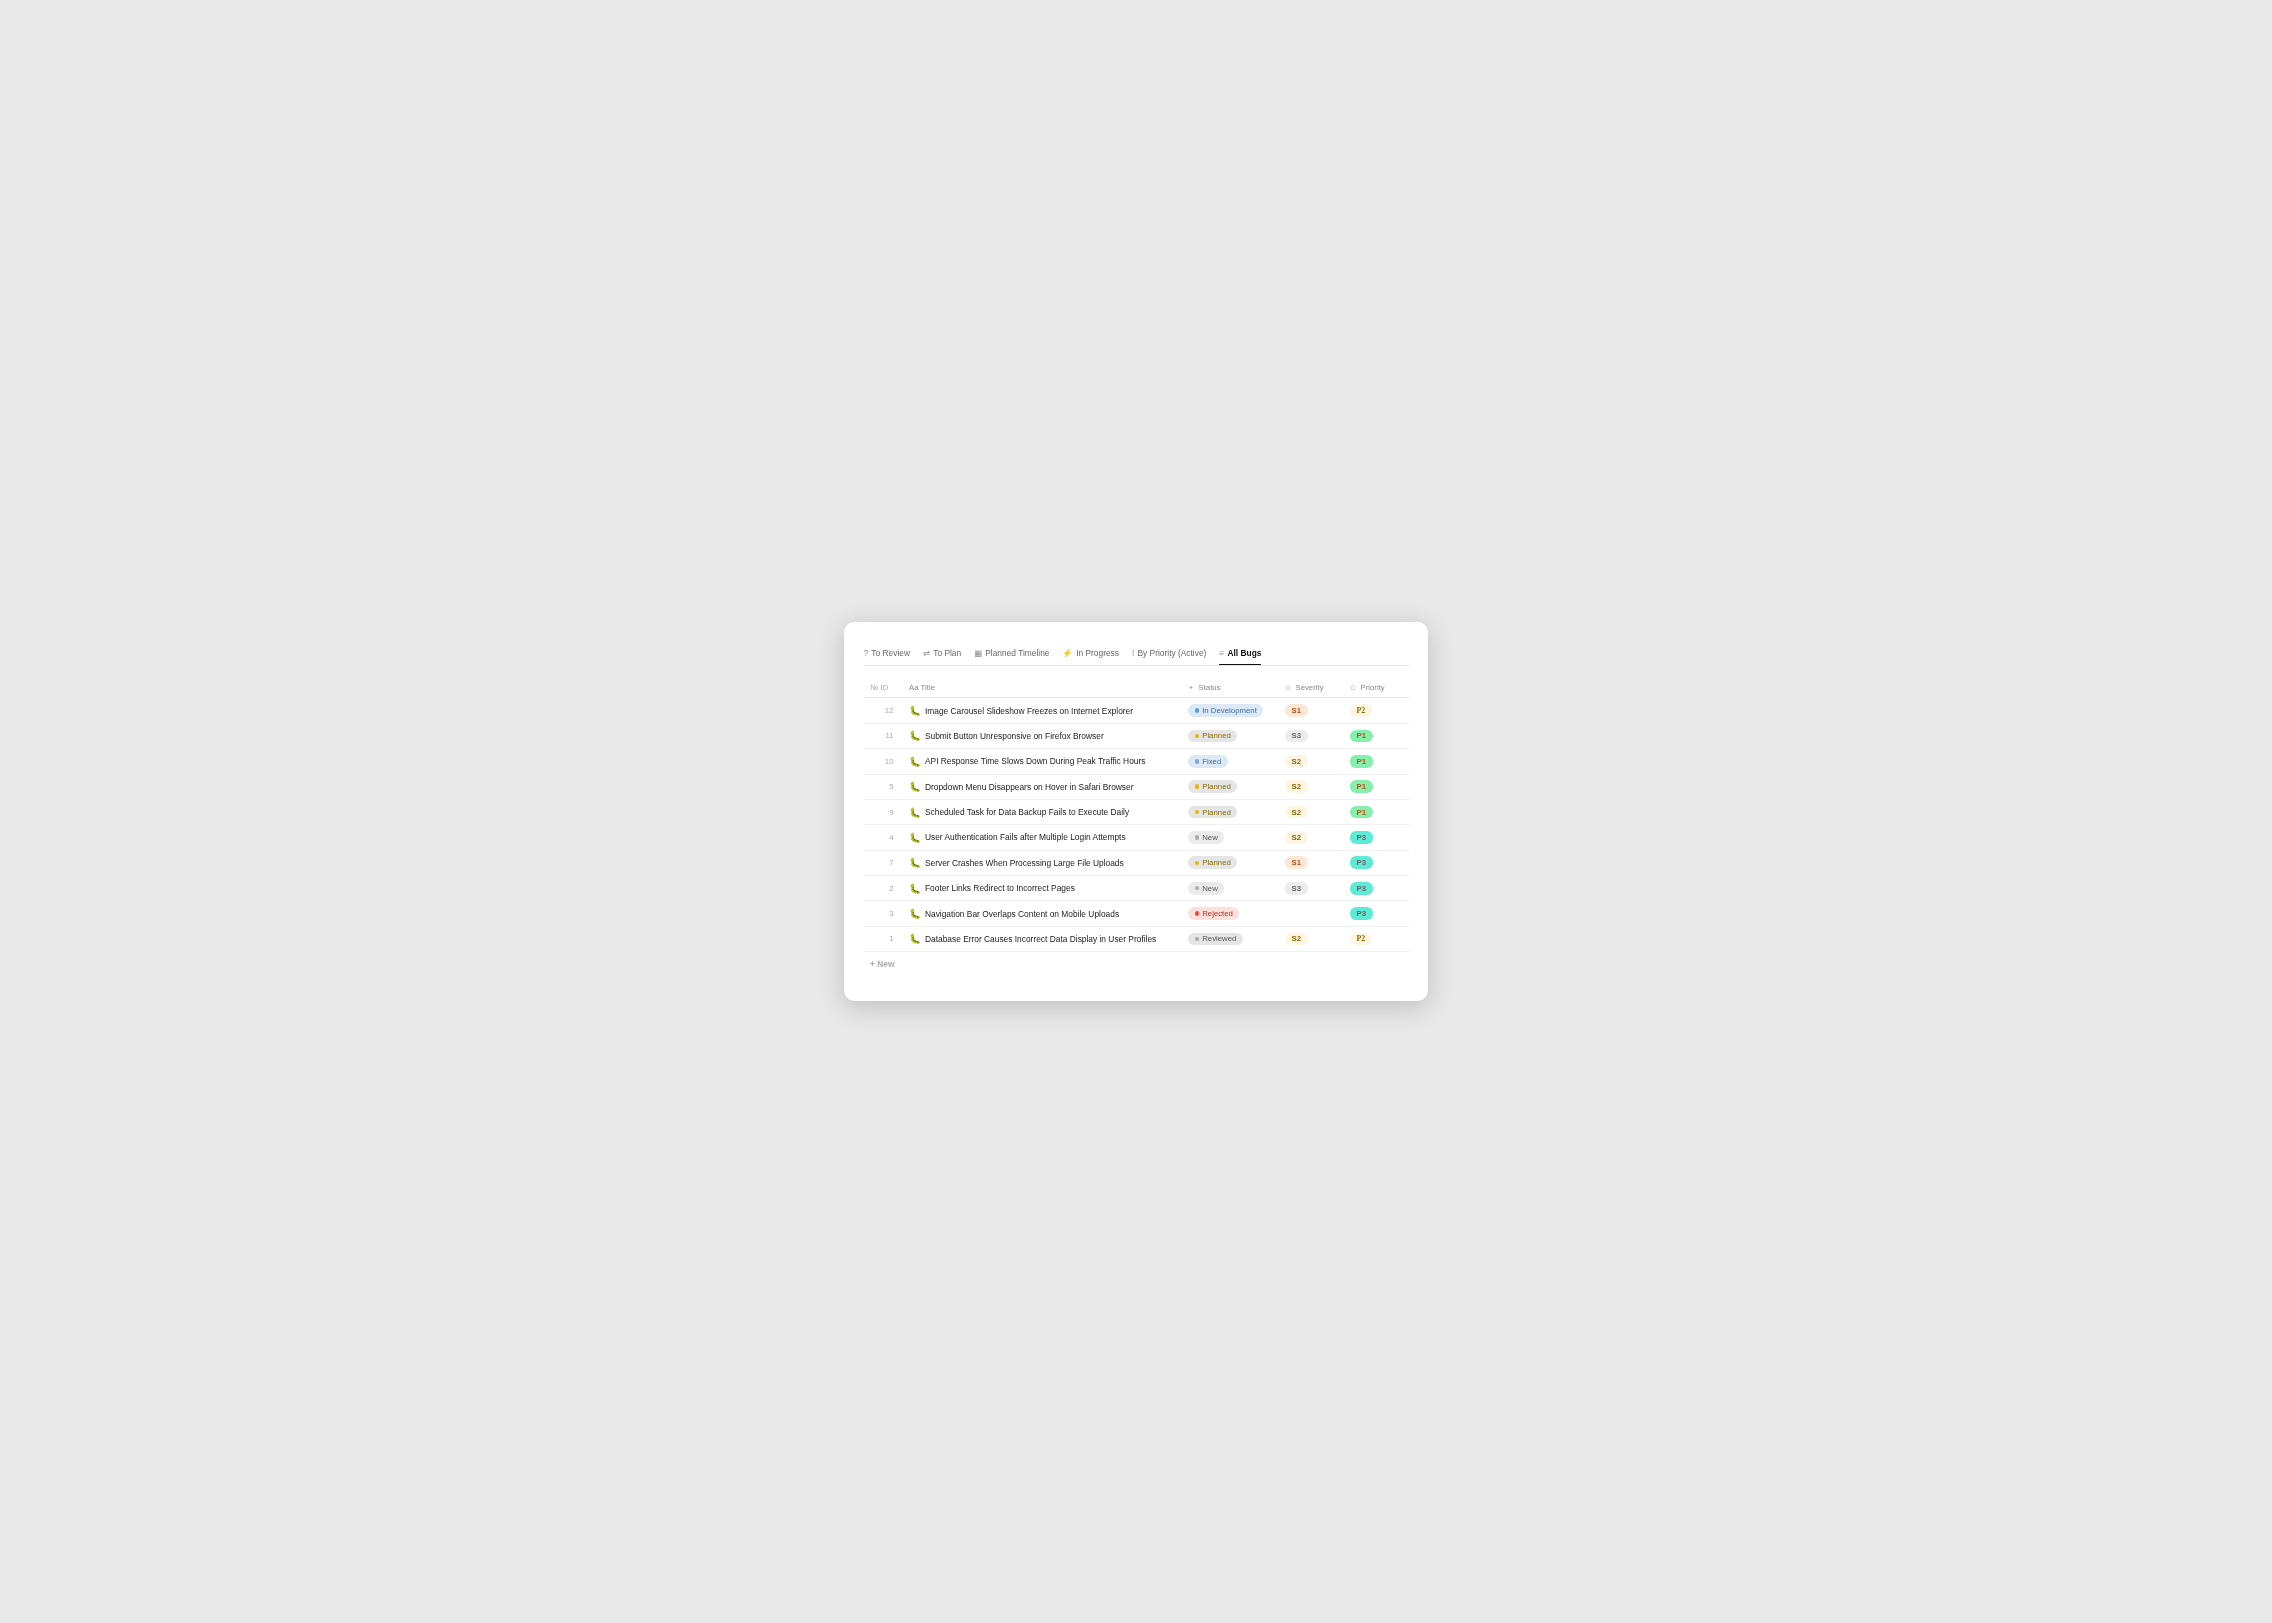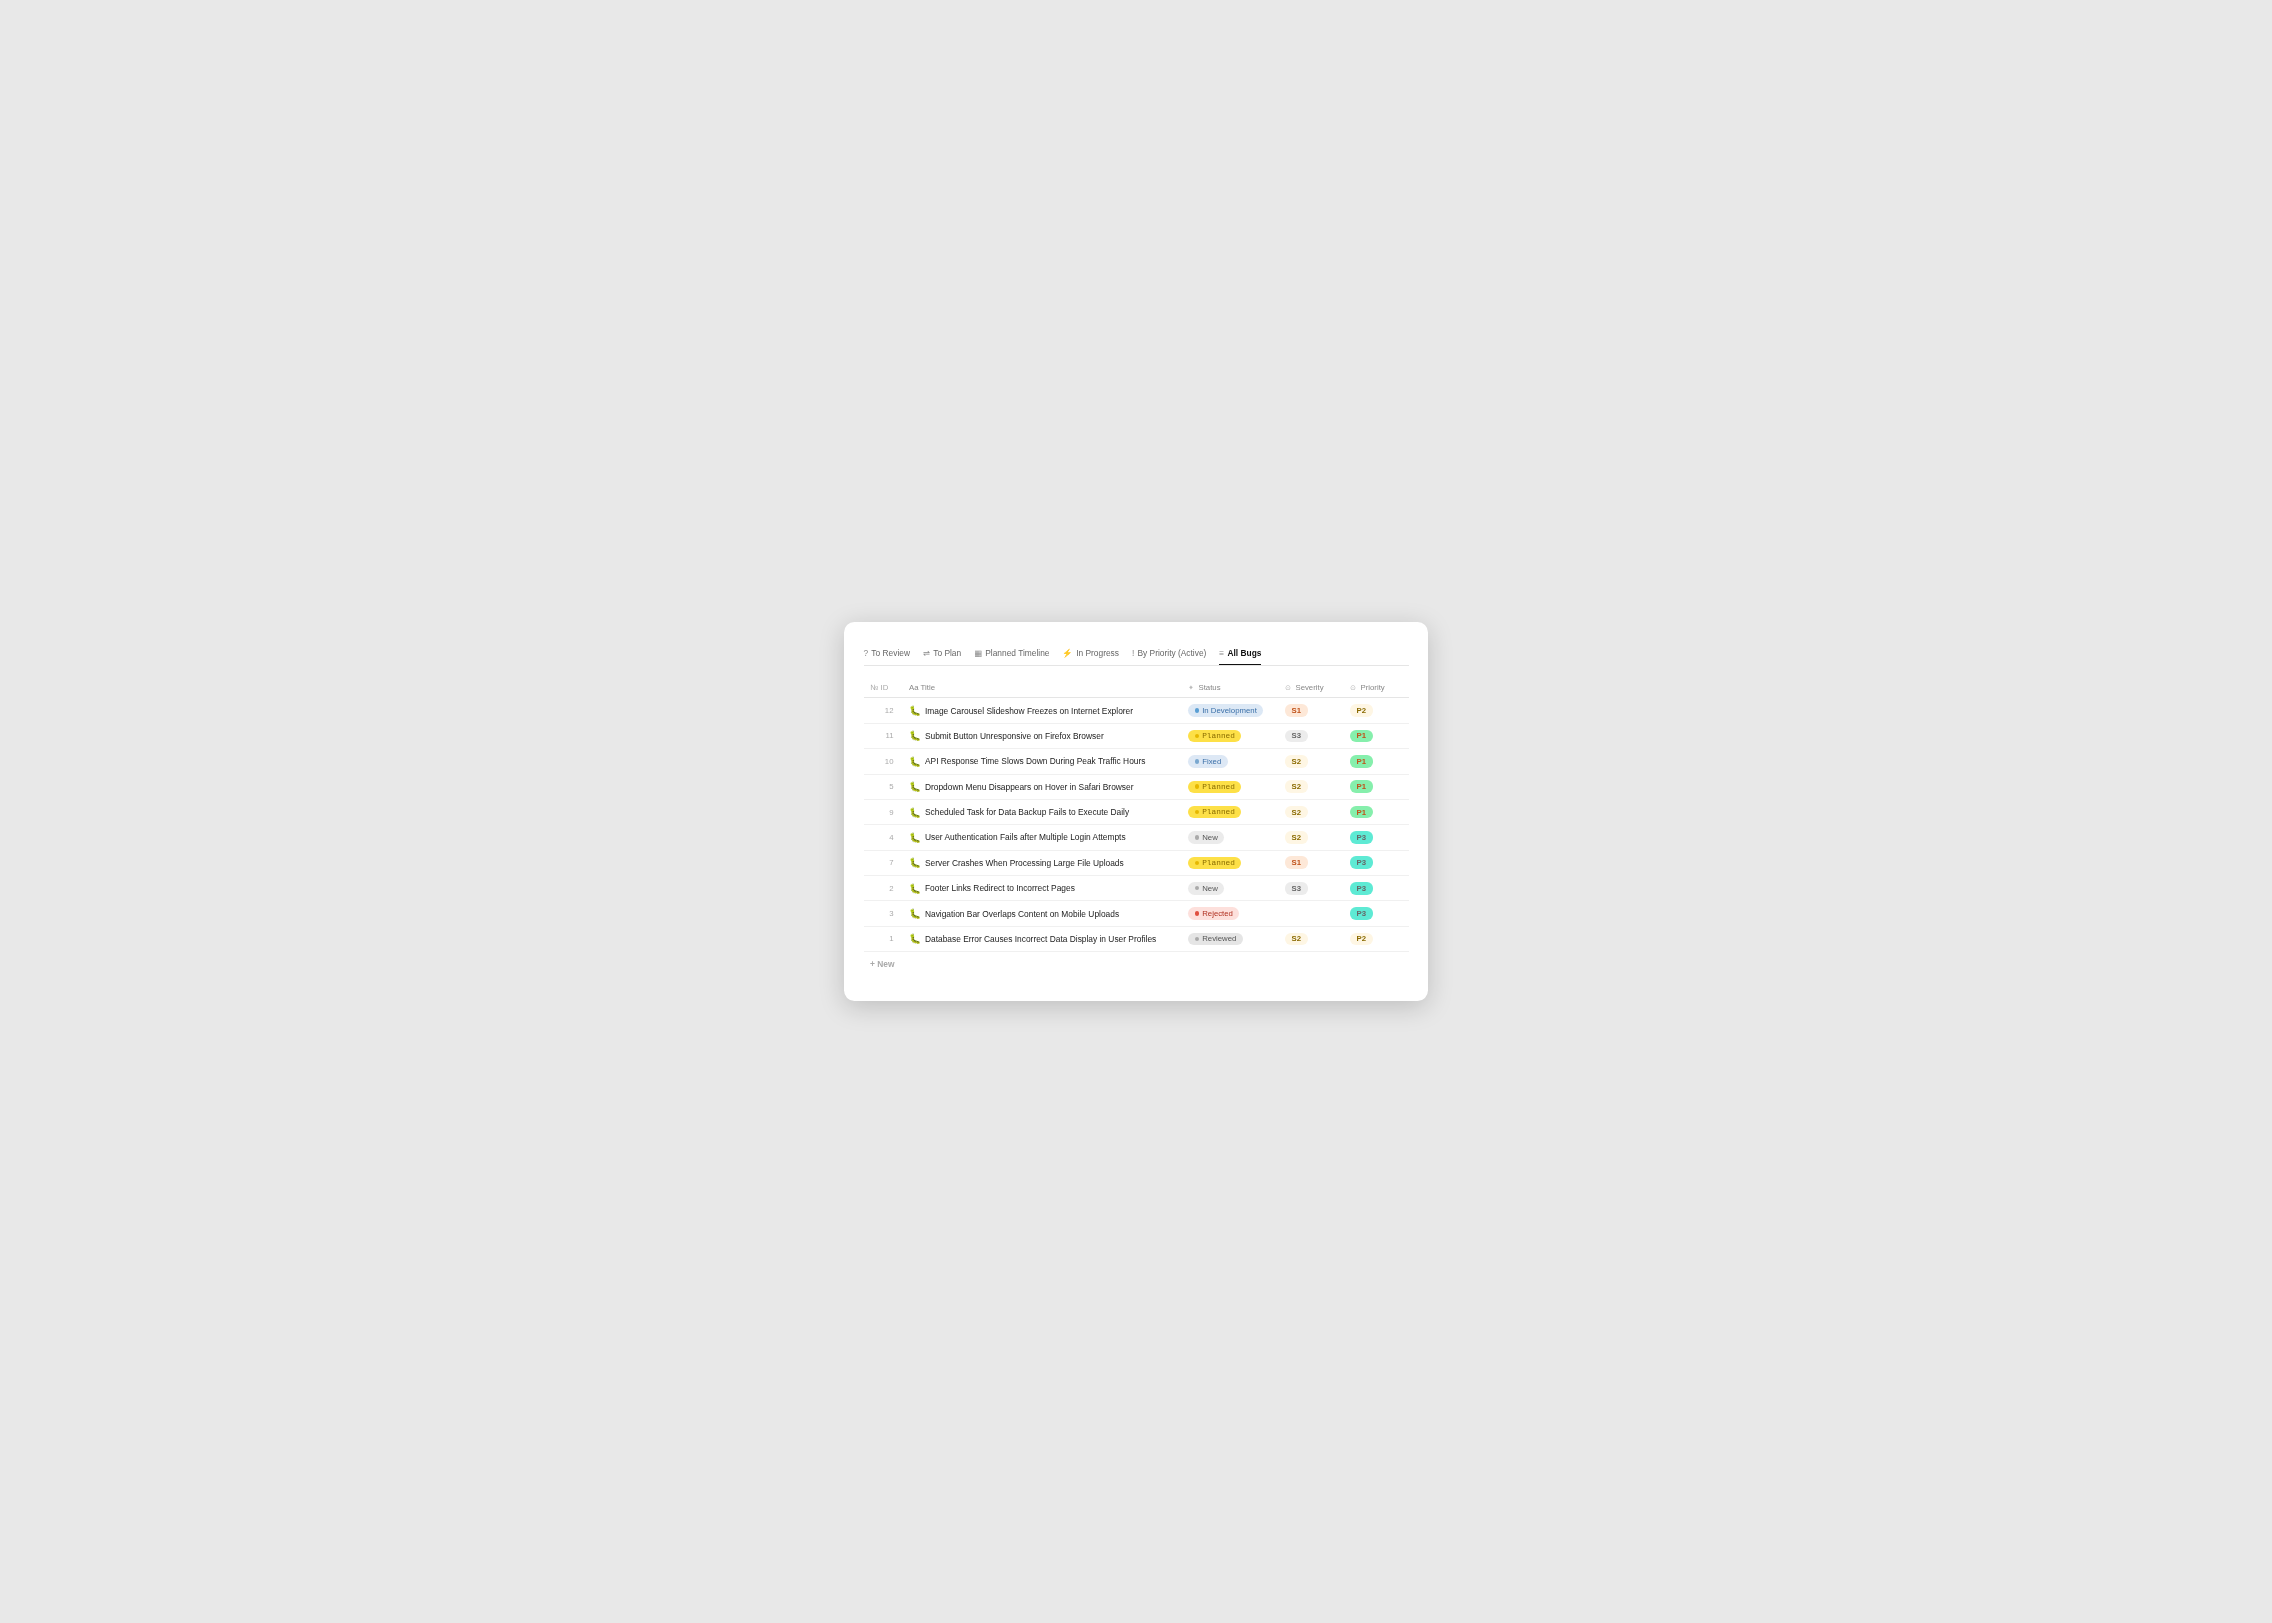--- a/index.html
+++ b/index.html
@@ -141,23 +141,22 @@
       flex-shrink: 0;
     }
 
     .badge-in-development {
       background: #dce8f5;
       color: #3a6fa8;
     }
     .badge-in-development .badge-dot { background: #5a9fd4; }
 
     .badge-planned {
-      background: #fde047;
+      background: #e5e5e5;
       color: #8a6d00;
-      font-family: Liberation Mono, monospace;
     }
     .badge-planned .badge-dot { background: #e6b800; }
 
     .badge-fixed {
       background: #dde8f5;
       color: #3a6fa8;
     }
     .badge-fixed .badge-dot { background: #7aa8d0; }
 
     .badge-new {
@@ -185,21 +184,21 @@
       border-radius: 6px;
       font-size: 7.8px;
       font-weight: 600;
     }
 
     .chip-s1 { background: #fde8d8; color: #c0521a; }
     .chip-s2 { background: #fef6e4; color: #8a6a00; }
     .chip-s3 { background: #ececec; color: #666; }
 
     .chip-p1 { background: #86efac; color: #c0521a; }
-    .chip-p2 { background: #fef6e4; color: #8a6a00; }
+    .chip-p2 { background: #fef6e4; color: #8a6a00; font-family: Liberation Serif, serif; }
     .chip-p3 { background: #5eead4; color: #666; }
 
     .new-row {
       display: flex;
       align-items: center;
       gap: 3.2px;
       color: #aaa;
       font-size: 8.4px;
       padding: 6.5px 6.5px;
       cursor: pointer;

